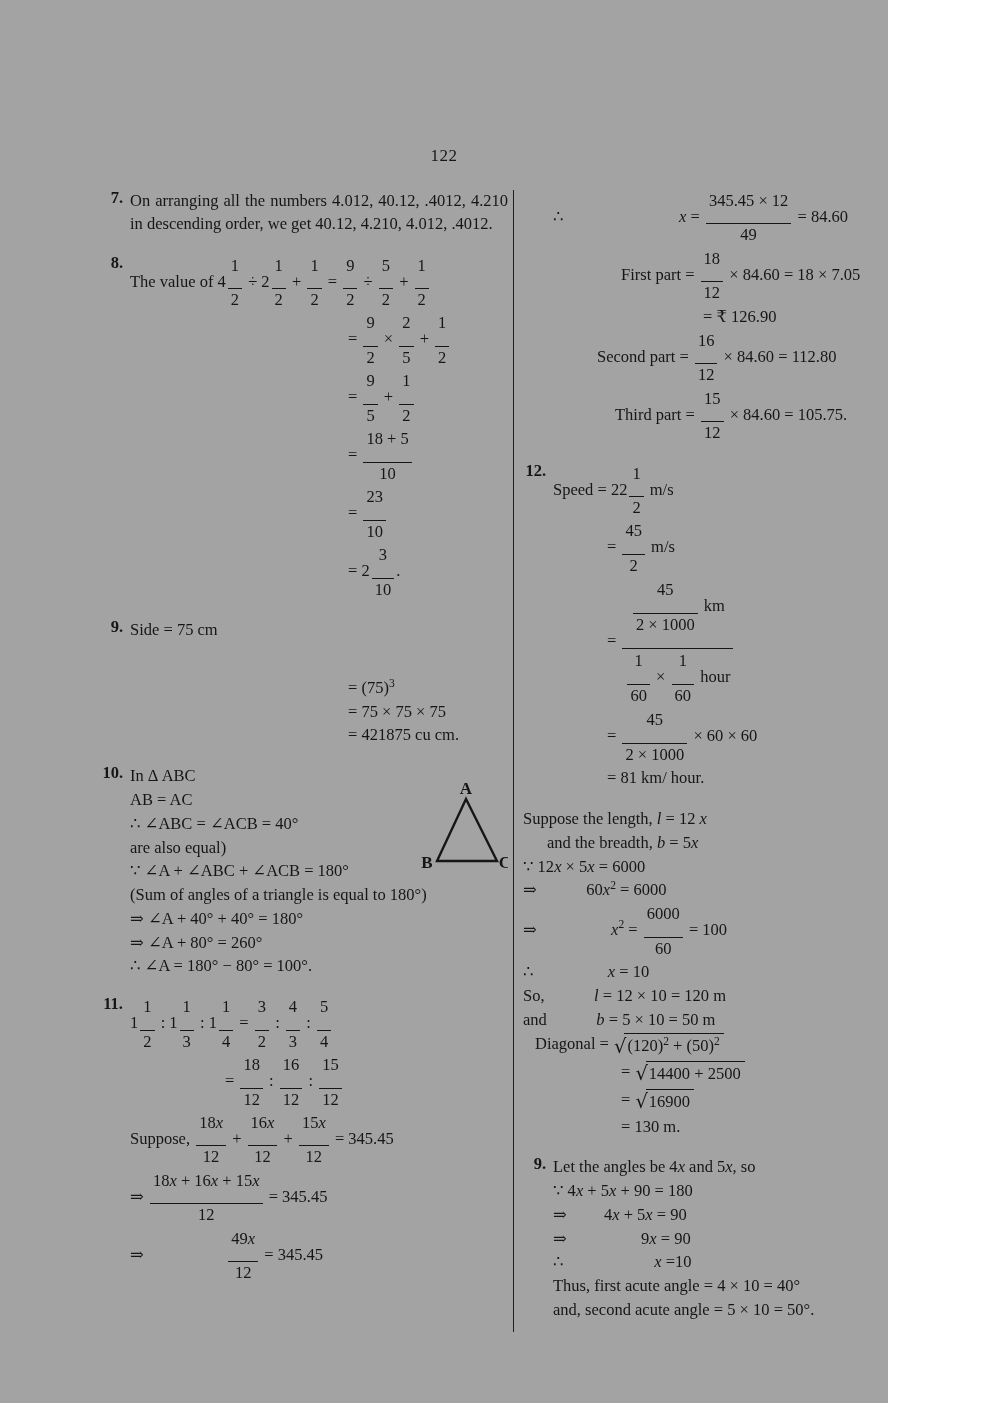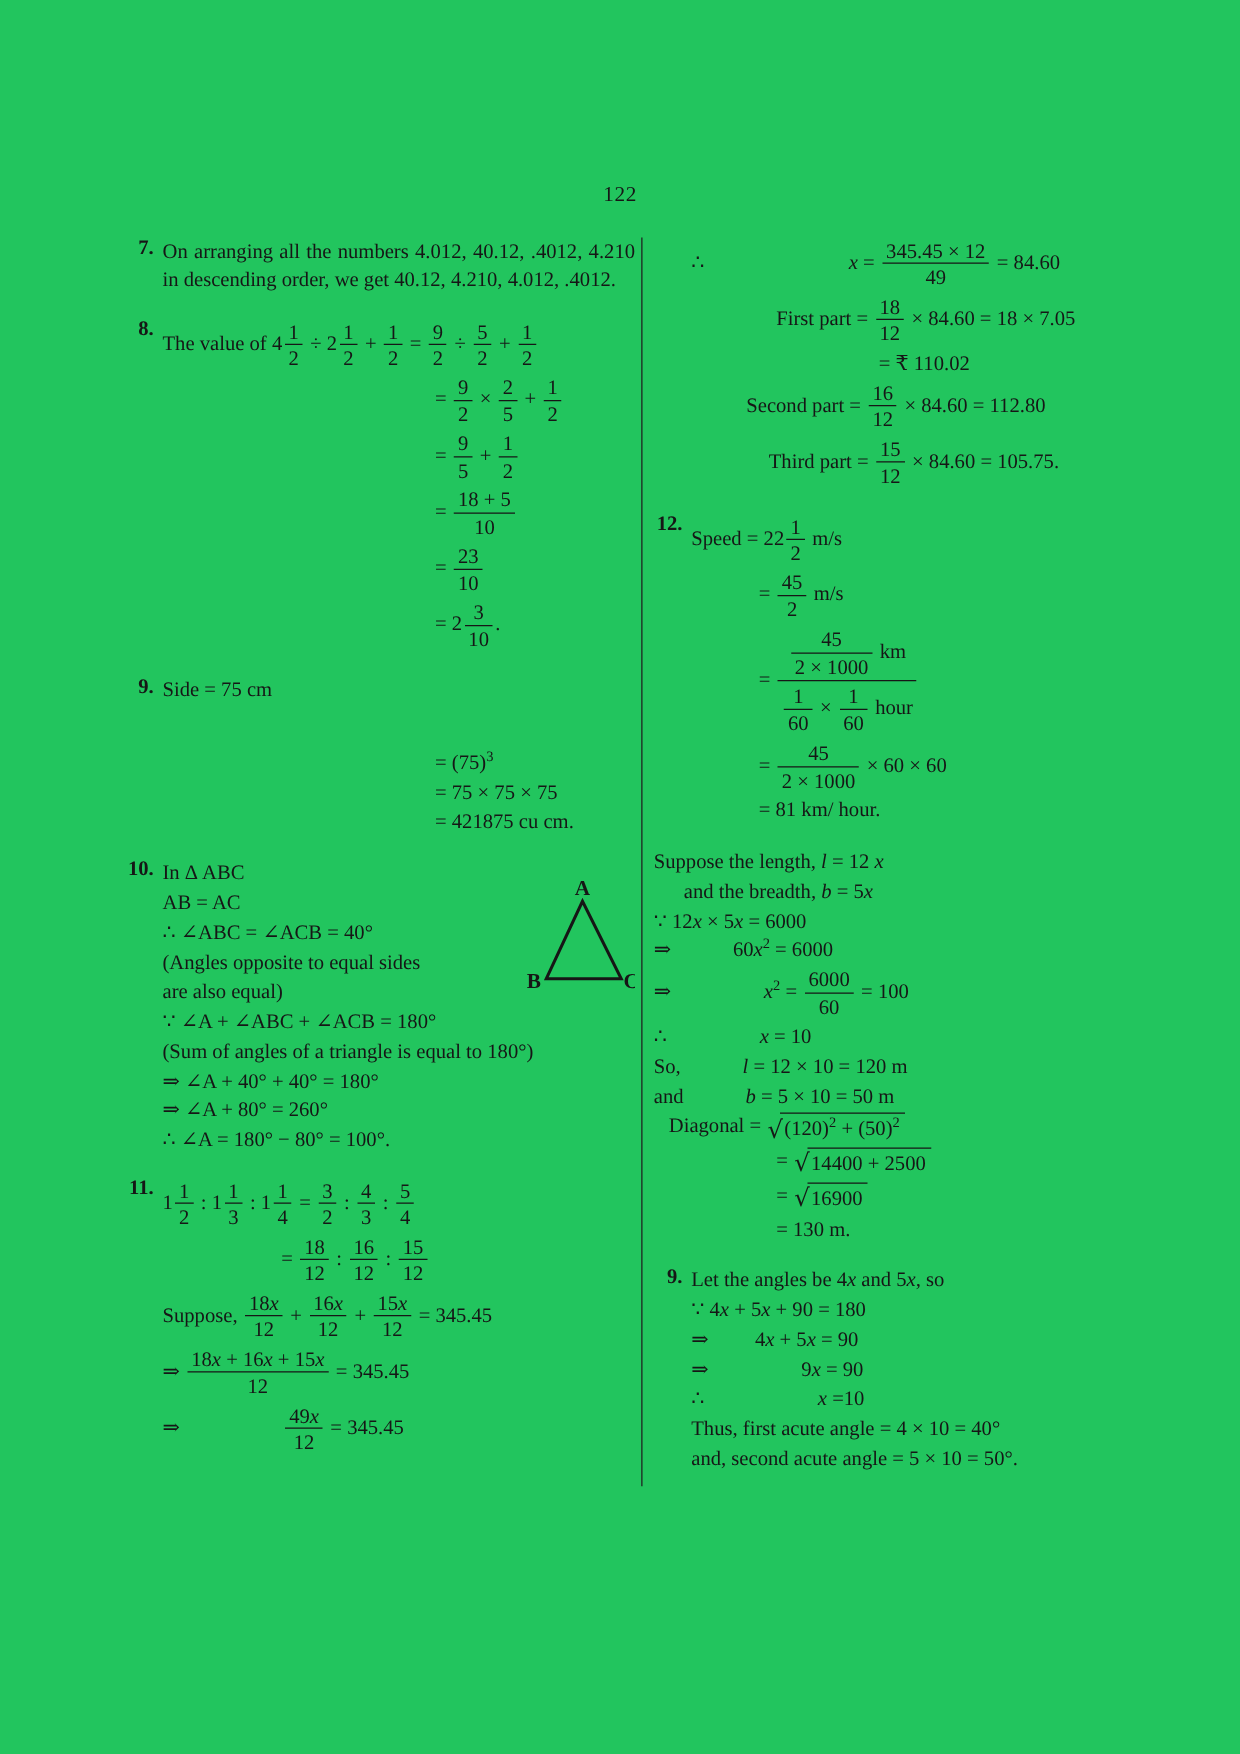--- a/index.html
+++ b/index.html
@@ -2,36 +2,36 @@
 <html><head>
 <meta charset="utf-8">
 <style>
   * { margin:0; padding:0; box-sizing:border-box; }
   html,body { background:#ffffff; }
   body {
     width:992px; height:1403px;
     font-family:"Liberation Serif","DejaVu Serif",serif;
     color:#161616; font-size:16.5px; overflow:hidden;
   }
-  .page { position:relative; width:992px; height:1403px; background:#22c55e; padding:188px 58px 40px 100px; }
+  .page { position:relative; width:888px; height:1403px; background:#a3a3a3; padding:188px 58px 40px 100px; }
   .page-number { position:absolute; top:146px; left:0; width:100%; text-align:center; font-size:17px; letter-spacing:.5px; }
   .columns { display:flex; align-items:stretch; }
   .col { min-width:0; }
   #col-left { width:408px; flex:none; }
   .divider { width:1px; background:#1f1f1f; flex:none; margin:2px 9px 6px 5px; }
   #col-right { flex:1; }
 
   .problem { display:flex; margin-bottom:15px; position:relative; }
   .pnum { flex:none; width:30px; font-weight:bold; text-align:right; padding-right:7px; }
   .plines { flex:1; min-width:0; }
   .line { margin:2px 0; white-space:nowrap; line-height:1.32; }
   .line.para { white-space:normal; text-align:justify; line-height:1.38; }
 
   .frac { display:inline-block; vertical-align:middle; text-align:center; line-height:1.18; margin:1px 2px; }
-  .frac > .num { display:block; padding:0 3px 0; }
+  .frac > .num { display:block; padding:0 3px 13px; }
   .frac > .den { display:block; border-top:1.4px solid #161616; padding:1px 3px 0; }
 
   sup { font-size:.7em; line-height:0; }
   i { font-style:italic; }
 
   .sqrt { display:inline-flex; vertical-align:middle; align-items:stretch; margin:1px 1px; }
   .sqrt > .rad { font-family:"DejaVu Sans",sans-serif; font-size:1.18em; line-height:1.05; align-self:flex-end; margin-right:-2px; }
   .sqrt > .vinc { border-top:1.4px solid #161616; padding:1px 4px 0 3px; }
 
   .fig { position:absolute; right:0; top:18px; }
@@ -69,21 +69,20 @@
             <div class="line" style="margin-left: 218px;">= 75 × 75 × 75</div>
             <div class="line" style="margin-left: 218px;">= 421875 cu cm.</div>
           </div>
   </div>
         <div class="problem">
     <span class="pnum">10.</span>
     <div class="plines">
             <div class="line">In Δ ABC</div>
             <div class="line">AB = AC</div>
             <div class="line">∴ ∠ABC = ∠ACB = 40°</div>
-            <div class="line">(Angles opposite to equal sides</div>
             <div class="line">are also equal)</div>
             <div class="line">∵ ∠A + ∠ABC + ∠ACB = 180°</div>
             <div class="line">(Sum of angles of a triangle is equal to 180°)</div>
             <div class="line">⇒ ∠A + 40° + 40° = 180°</div>
             <div class="line">⇒ ∠A + 80° = 260°</div>
             <div class="line">∴ ∠A = 180° − 80° = 100°.</div>
           </div>
   <svg class="fig" width="88" height="100" viewBox="0 0 88 100">
     <polygon points="46,18 17,80 77,80" fill="none" stroke="#161616" stroke-width="2.4"></polygon>
     <text x="46" y="13" text-anchor="middle">A</text>
@@ -102,21 +101,21 @@
           </div>
   </div>
       </div>
     <div class="divider"></div>
     <div class="col" id="col-right">
         <div class="problem">
     <span class="pnum"></span>
     <div class="plines">
             <div class="line">∴       <i>x</i>  = <span class="frac"><span class="num">345.45 × 12</span><span class="den">49</span></span> = 84.60</div>
             <div class="line" style="margin-left: 68px;">First part  = <span class="frac"><span class="num">18</span><span class="den">12</span></span> × 84.60 = 18 × 7.05</div>
-            <div class="line" style="margin-left: 150px;">= ₹ 110.02</div>
+            <div class="line" style="margin-left: 150px;">= ₹ 126.90</div>
             <div class="line" style="margin-left: 44px;">Second part  = <span class="frac"><span class="num">16</span><span class="den">12</span></span> × 84.60 = 112.80</div>
             <div class="line" style="margin-left: 62px;">Third part  = <span class="frac"><span class="num">15</span><span class="den">12</span></span> × 84.60 = 105.75.</div>
           </div>
   </div>
         <div class="problem">
     <span class="pnum">12.</span>
     <div class="plines">
             <div class="line">Speed  = 22<span class="frac"><span class="num">1</span><span class="den">2</span></span> m/s</div>
             <div class="line" style="margin-left: 54px;">= <span class="frac"><span class="num">45</span><span class="den">2</span></span> m/s</div>
             <div class="line" style="margin-left: 54px;">= <span class="frac"><span class="num"><span class="frac"><span class="num">45</span><span class="den">2 × 1000</span></span> km</span><span class="den"><span class="frac"><span class="num">1</span><span class="den">60</span></span> × <span class="frac"><span class="num">1</span><span class="den">60</span></span> hour</span></span></div>

